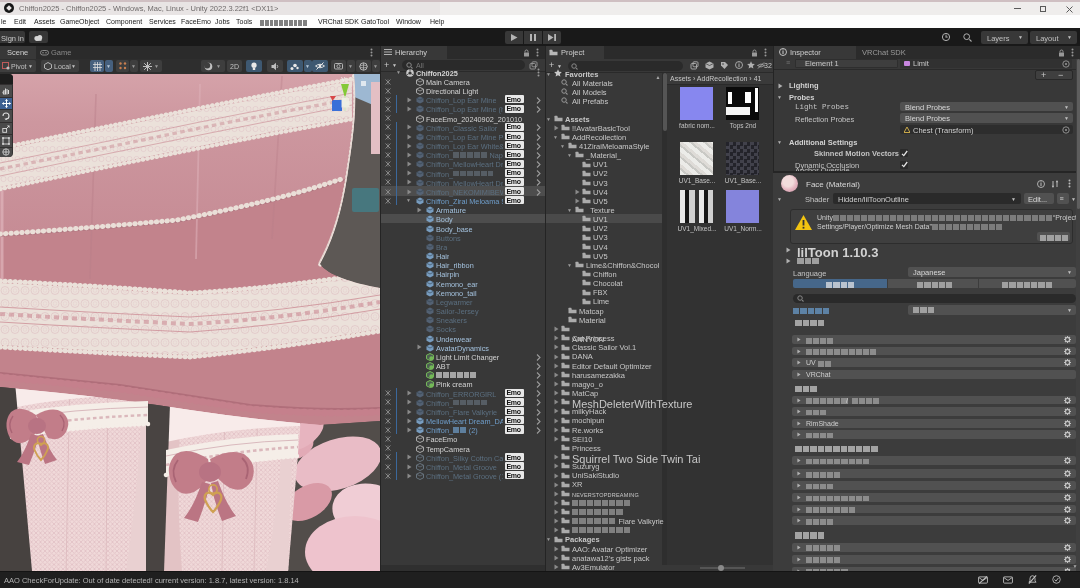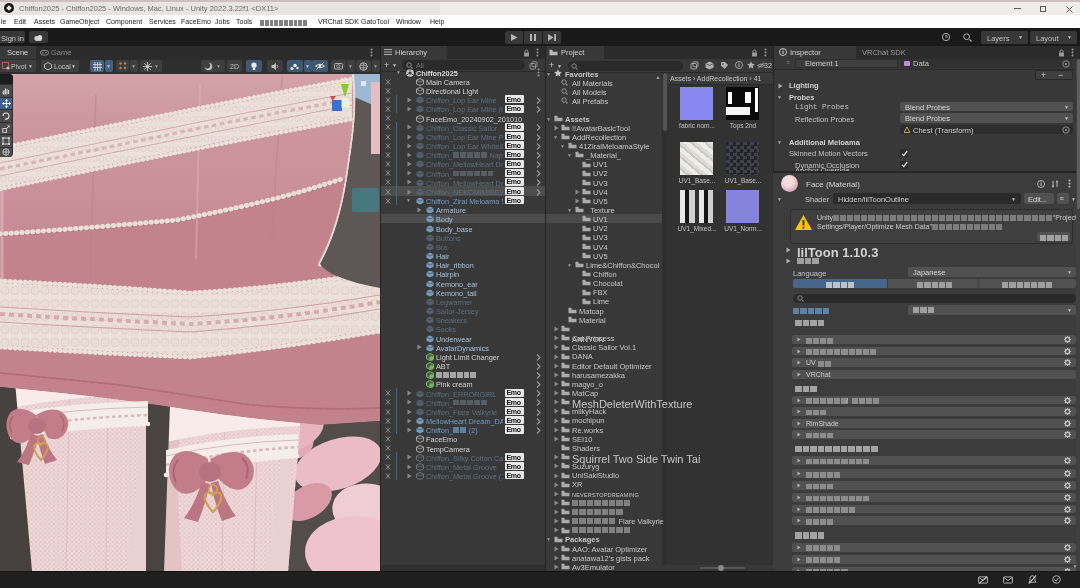--- a/index.html
+++ b/index.html
@@ -1313,21 +1313,21 @@
     </svg>
     <svg class="abs" style="left:561px;top:435.0px;" width="9" height="7">
       <path d="M0.5,1.5 L3,1.5 L4,2.8 L8.5,2.8 L8.5,6.3 L0.5,6.3 Z" fill="#ababab"></path>
       <rect x="0.5" y="0.8" width="3" height="1.5" rx="0.4" fill="#ababab"></rect>
     </svg>
     <div class="txt" style="left:572px;top:434.7px;font-size:7.5px;"><span style="font-size:7.5px;font-weight:normal;color:#c8c8c8;">SEI10</span></div>
     <svg class="abs" style="left:561px;top:444.1px;" width="9" height="7">
       <path d="M0.5,1.5 L3,1.5 L4,2.8 L8.5,2.8 L8.5,6.3 L0.5,6.3 Z" fill="#ababab"></path>
       <rect x="0.5" y="0.8" width="3" height="1.5" rx="0.4" fill="#ababab"></rect>
     </svg>
-    <div class="txt" style="left:572px;top:443.8px;font-size:7.5px;"><span style="font-size:7.5px;font-weight:normal;color:#c8c8c8;">Shaders</span></div>
+    <div class="txt" style="left:572px;top:443.8px;font-size:7.5px;"><span style="font-size:7.5px;font-weight:normal;color:#c8c8c8;">Princess</span></div>
     <svg class="abs" style="left:554px;top:454.2px;" width="5" height="6">
       <polygon points="0.5,0.5 4.5,3 0.5,5.5" fill="#8a8a8a"></polygon>
     </svg>
     <svg class="abs" style="left:561px;top:453.3px;" width="9" height="7">
       <path d="M0.5,1.5 L3,1.5 L4,2.8 L8.5,2.8 L8.5,6.3 L0.5,6.3 Z" fill="#ababab"></path>
       <rect x="0.5" y="0.8" width="3" height="1.5" rx="0.4" fill="#ababab"></rect>
     </svg>
     <div class="txt" style="left:572px;top:453.0px;font-size:7.5px;"><span style="font-size:11px;font-weight:normal;color:#c8c8c8;">Squirrel Two Side Twin Tai</span></div>
     <svg class="abs" style="left:554px;top:463.3px;" width="5" height="6">
       <polygon points="0.5,0.5 4.5,3 0.5,5.5" fill="#8a8a8a"></polygon>
@@ -1447,21 +1447,21 @@
       <circle cx="1.5" cy="1.5" r="1" fill="#999"></circle>
       <circle cx="1.5" cy="4.5" r="1" fill="#999"></circle>
       <circle cx="1.5" cy="7.5" r="1" fill="#999"></circle>
     </svg>
 
 <div class="txt" style="left:786px;top:59px;font-size:7px;color:#777;">≡</div>
 <div class="abs" style="left:795px;top:58.5px;width:103px;height:9px;background:#3e3e3e;border:1px solid #2e2e2e;border-radius:1px;"></div>
 <div class="txt" style="left:805px;top:59.3px;font-size:7.5px;color:#c8c8c8;">Element 1</div>
 <div class="abs" style="left:900px;top:58.5px;width:172px;height:9px;background:#313131;border-radius:1px;"></div>
 <div class="abs" style="left:904px;top:60.5px;width:5.5px;height:5.5px;background:#c886e0;border-radius:1px;"></div>
-<div class="txt" style="left:913px;top:59.3px;font-size:7.5px;color:#c8c8c8;">Data</div>
+<div class="txt" style="left:913px;top:59.3px;font-size:7.5px;color:#c8c8c8;">Limit</div>
 <svg class="abs" style="left:1062px;top:59.5px;" width="8" height="8">
       <circle cx="4" cy="4" r="3.2" stroke="#999" stroke-width="0.9" fill="none"></circle>
       <circle cx="4" cy="4" r="1" fill="#999"></circle>
     </svg>
 <div class="abs" style="left:774px;top:68.5px;width:306px;height:1px;background:#2a2a2a;"></div>
 <div class="abs" style="left:1035px;top:69.5px;width:38px;height:10.5px;background:#3f3f3f;border:1px solid #282828;border-radius:2px;"></div>
 <div class="txt" style="left:1041px;top:70px;font-size:9px;color:#c8c8c8;">+</div>
 <div class="txt" style="left:1058px;top:70px;font-size:9px;color:#c8c8c8;">−</div>
 <svg class="abs" style="left:778px;top:83px;" width="5" height="6">
       <polygon points="0.5,0.5 4.5,3 0.5,5.5" fill="#b0b0b0"></polygon>
@@ -1483,22 +1483,22 @@
 <div class="abs" style="left:900px;top:124.5px;width:173px;height:9.5px;background:#2d2d2d;border-radius:2px;"></div>
 <svg class="abs" style="left:904px;top:126.5px;" width="6" height="6">
       <polygon points="3,0 6,5.5 0,5.5" fill="none" stroke="#c8a84a" stroke-width="1"></polygon>
     </svg>
 <div class="txt" style="left:913px;top:125.8px;font-size:7.5px;color:#d0d0d0;">Chest (Transform)</div>
 <svg class="abs" style="left:1062px;top:125.5px;" width="8" height="8">
       <circle cx="4" cy="4" r="3.2" stroke="#999" stroke-width="0.9" fill="none"></circle>
       <circle cx="4" cy="4" r="1" fill="#999"></circle>
     </svg>
 <div class="txt" style="left:777px;top:138.5px;font-size:5px;color:#b0b0b0;">▼</div>
-<div class="txt" style="left:789px;top:137.5px;font-size:7.5px;font-weight:bold;color:#d2d2d2;">Additional Meloama</div>
-<div class="txt" style="left:789px;top:149px;font-size:7.5px;color:#c4c4c4;">Skinned Motion Vectors</div>
+<div class="txt" style="left:789px;top:137.5px;font-size:7.5px;font-weight:bold;color:#d2d2d2;">Additional Settings</div>
+<div class="txt" style="left:814px;top:149px;font-size:7.5px;color:#c4c4c4;font-weight:bold;">Skinned Motion Vectors</div>
 <div class="abs" style="left:900px;top:149px;width:8px;height:8px;background:#2a2a2a;border-radius:1px;"></div>
 
 <svg class="abs" style="left:900.5px;top:149.5px;" width="7" height="7">
       <polyline points="1,3.8500000000000005 2.8000000000000003,5.6 6.2,1" stroke="#e4e4e4" stroke-width="1.3" fill="none"></polyline>
     </svg>
 <div class="txt" style="left:795px;top:160.5px;font-size:7.5px;color:#c4c4c4;">Dynamic Occlusion</div>
 <div class="abs" style="left:900px;top:160.5px;width:8px;height:8px;background:#2a2a2a;border-radius:1px;"></div>
 <svg class="abs" style="left:900.5px;top:161px;" width="7" height="7">
       <polyline points="1,3.8500000000000005 2.8000000000000003,5.6 6.2,1" stroke="#e4e4e4" stroke-width="1.3" fill="none"></polyline>
     </svg>
@@ -1878,20 +1878,21 @@
         <line x1="1" y1="6" x2="2.1" y2="4.9"></line>
         <line x1="4.9" y1="2.1" x2="6" y2="1"></line>
       </g>
     </svg>
 
 <div class="abs" style="left:1076px;top:58.5px;width:4px;height:512.5px;background:#404040;"></div>
 <div class="abs" style="left:1076.5px;top:58.5px;width:3px;height:150px;background:#5e5e5e;border-radius:1.5px;"></div>
 <div class="txt" style="left:1072.5px;top:563px;font-size:5px;color:#aaa;">▼</div>
 
 <div class="abs" style="left:0;top:571px;width:1080px;height:17px;background:#1f1f1f;border-top:1px solid #141414;"></div>
+<div class="txt" style="left:4px;top:575.5px;font-size:7.5px;color:#b4b4b4;">AAO CheckForUpdate: Out of date detected! current version: 1.8.7, latest version: 1.8.14</div>
 <svg class="abs" style="left:978px;top:576px;" width="10" height="8" viewBox="0 0 11 9">
       <rect x="0.5" y="1" width="10" height="7" rx="1" stroke="#c0c0c0" stroke-width="1" fill="none"></rect>
       <polyline points="0.5,1.5 5.5,5 10.5,1.5" stroke="#c0c0c0" stroke-width="1" fill="none"></polyline>
       <line x1="1" y1="8.5" x2="10" y2="0.5" stroke="#c0c0c0" stroke-width="1.2"></line>
     </svg>
 <svg class="abs" style="left:1003px;top:576px;" width="10" height="8" viewBox="0 0 11 9">
       <rect x="0.5" y="1" width="10" height="7" rx="1" stroke="#c0c0c0" stroke-width="1" fill="none"></rect>
       <polyline points="0.5,1.5 5.5,5 10.5,1.5" stroke="#c0c0c0" stroke-width="1" fill="none"></polyline>
     </svg>
 <svg class="abs" style="left:1028px;top:575px;" width="9" height="9" viewBox="0 0 10 10">

